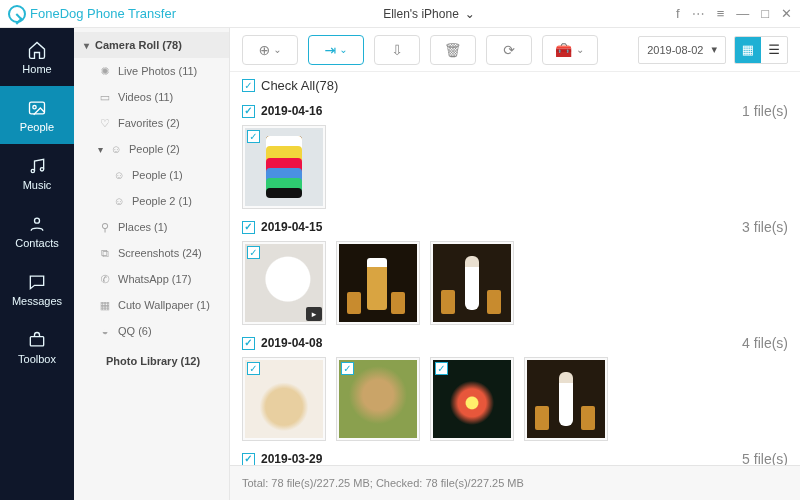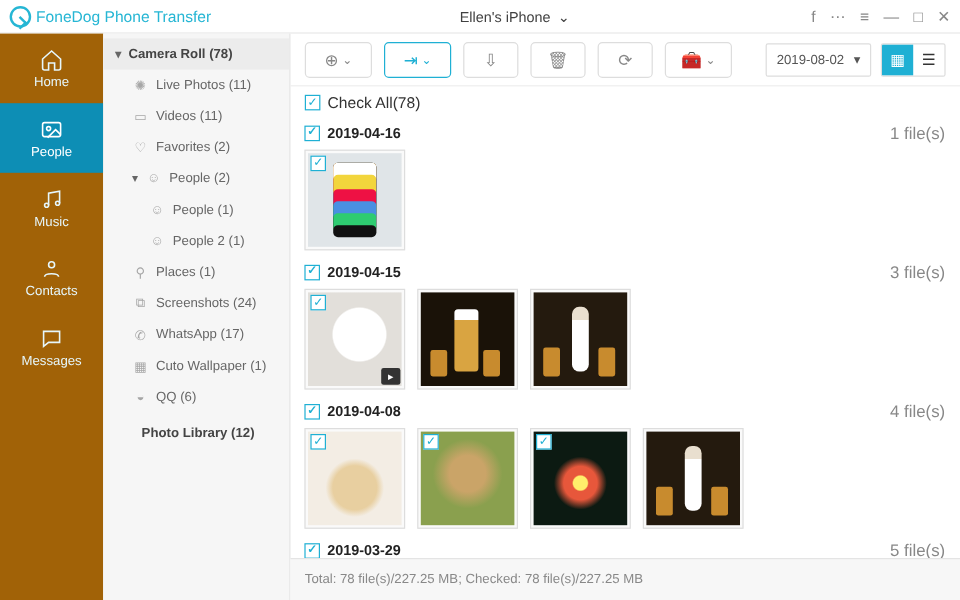--- a/index.html
+++ b/index.html
@@ -5,21 +5,21 @@
 *{box-sizing:border-box;margin:0;padding:0;font-family:-apple-system,Segoe UI,Arial,sans-serif;}
 body{width:800px;height:500px;overflow:hidden;background:#fff;font-size:12px;color:#333;}
 .titlebar{height:28px;display:flex;align-items:center;padding:0 8px;border-bottom:1px solid #e8e8e8;}
 .logo{display:flex;align-items:center;gap:4px;font-size:13px;color:#26b6d4;}
 .logo-icon{width:18px;height:18px;border:2px solid #26b6d4;border-radius:50%;position:relative;}
 .logo-icon::after{content:"";position:absolute;width:6px;height:6px;border-bottom:2px solid #26b6d4;border-right:2px solid #26b6d4;transform:rotate(-45deg);bottom:-2px;right:3px;}
 .device-select{margin-left:auto;margin-right:auto;display:flex;align-items:center;gap:6px;font-size:12px;color:#404040;cursor:pointer;}
 .winbtns{display:flex;gap:12px;color:#888;font-size:13px;}
 .winbtns span{cursor:pointer;}
 .main{display:flex;height:472px;}
-.nav{width:86px;background:#a16207;display:flex;flex-direction:column;}
+.nav{width:74px;background:#0f172a;display:flex;flex-direction:column;}
 .nav-item{height:58px;display:flex;flex-direction:column;align-items:center;justify-content:center;gap:2px;color:#e6f7fc;font-size:11px;cursor:pointer;}
 .nav-item.active{background:#0d8eb5;color:#fff;}
 .nav-icon{width:24px;height:22px;display:flex;align-items:center;justify-content:center;}
 .sidebar{width:156px;background:#f6f6f6;border-right:1px solid #e6e6e6;overflow-y:auto;padding:4px 0;}
 .side-item{height:26px;display:flex;align-items:center;padding-left:10px;gap:6px;font-size:11px;color:#666;cursor:pointer;}
 .side-item.header{color:#444;font-weight:bold;background:#ececec;}
 .side-item.child{padding-left:24px;}
 .side-item.gchild{padding-left:38px;}
 .side-item.bold{font-weight:bold;color:#444;}
 .side-icon{width:14px;height:14px;opacity:0.55;display:inline-flex;align-items:center;justify-content:center;}
@@ -124,20 +124,29 @@
         <span>Contacts</span>
       </div>
     <div class="nav-item">
         <span class="nav-icon">
           <svg width="22" height="20" viewBox="0 0 24 24" fill="none" stroke="currentColor" stroke-width="1.6">
             <path d="M4 5h16v11H9l-5 4z"></path>
           </svg>
         </span>
         <span>Messages</span>
       </div>
+    <div class="nav-item">
+        <span class="nav-icon">
+          <svg width="22" height="20" viewBox="0 0 24 24" fill="none" stroke="currentColor" stroke-width="1.6">
+            <rect x="4" y="8" width="16" height="11" rx="1"></rect>
+            <path d="M9 8V6a3 3 0 0 1 6 0v2"></path>
+          </svg>
+        </span>
+        <span>Toolbox</span>
+      </div>
   </div>
 
   <div class="sidebar">
     <div class="side-item header">
         <span class="caret">▾</span>
         <span>Camera Roll (78)</span>
       </div>
     <div class="side-item child">
         <span class="side-icon">✺</span>
         <span>Live Photos (11)</span>

